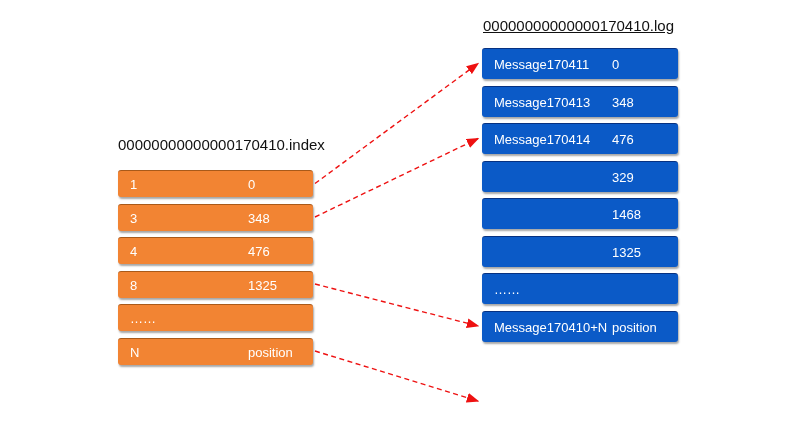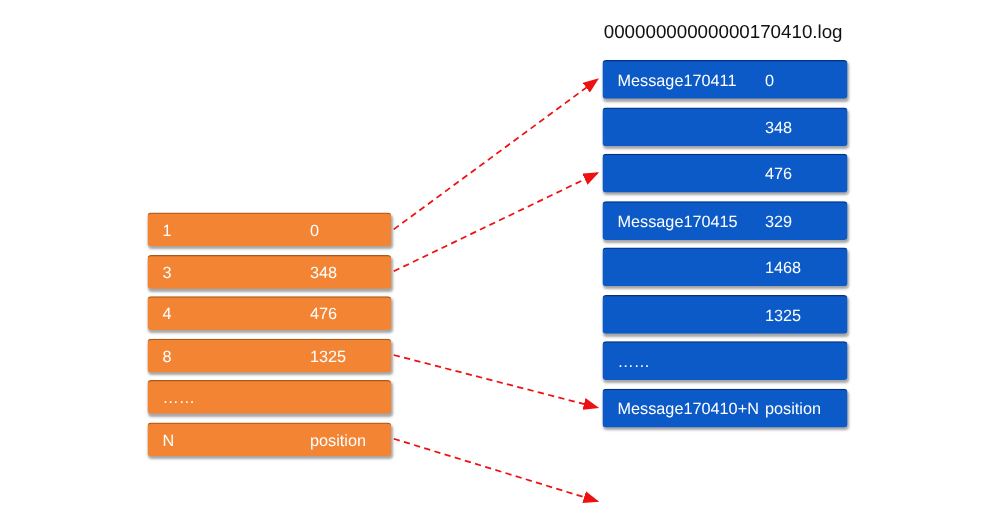--- a/index.html
+++ b/index.html
@@ -10,21 +10,21 @@
     font-family:"Liberation Sans", sans-serif;
     overflow:hidden;
   }
   .col-title {
     position:absolute;
     font-size:15px;
     color:#111111;
     white-space:nowrap;
   }
   #index-title { left:118px; width:195px; top:136px; text-align:center; }
-  #log-title   { left:483px; top:17px; }
+  #log-title   { left:483px; top:17px;text-decoration:underline; }
 
   .rows { position:absolute; }
   #index-rows { left:118px; top:170px; width:195px; }
   #log-rows   { left:482px; top:48px;  width:196px; }
 
   .row {
     position:relative;
     box-sizing:border-box;
     border-radius:3px;
     color:#ffffff;
@@ -66,20 +66,21 @@
       <marker id="arrowhead" markerWidth="9" markerHeight="7" refX="8" refY="3.5" orient="auto">
         <path d="M0,0 L9,3.5 L0,7 z" fill="#EE1111"></path>
       </marker>
     </defs>
   <line x1="315" y1="183.5" x2="478" y2="63.5" stroke="#EE1111" stroke-width="1.4" stroke-dasharray="5 3.5" marker-end="url(#arrowhead)"></line>
       <line x1="315" y1="217" x2="478" y2="138.5" stroke="#EE1111" stroke-width="1.4" stroke-dasharray="5 3.5" marker-end="url(#arrowhead)"></line>
       <line x1="315" y1="284" x2="478" y2="326" stroke="#EE1111" stroke-width="1.4" stroke-dasharray="5 3.5" marker-end="url(#arrowhead)"></line>
       <line x1="315" y1="351" x2="478" y2="401" stroke="#EE1111" stroke-width="1.4" stroke-dasharray="5 3.5" marker-end="url(#arrowhead)"></line>
     </svg>
 
+  <div class="col-title" id="index-title">00000000000000170410.index</div>
 
   <div class="rows" id="index-rows">
 
       <div class="row">
         <span class="key">1</span>
         <span class="val">0</span>
       </div>
 
       <div class="row">
         <span class="key">3</span>
@@ -111,29 +112,30 @@
 
   <div class="rows" id="log-rows">
 
       <div class="row">
         <span class="key">Message170411</span>
         <span class="val">0</span>
       </div>
 
 
       <div class="row">
+        <span class="key">Message170413</span>
         <span class="val">348</span>
       </div>
 
       <div class="row">
+        <span class="key">Message170414</span>
         <span class="val">476</span>
       </div>
 
       <div class="row">
-        <span class="key">Message170415</span>
         <span class="val">329</span>
       </div>
 
 
       <div class="row">
         <span class="val">1468</span>
       </div>
 
       <div class="row">
         <span class="val">1325</span>

